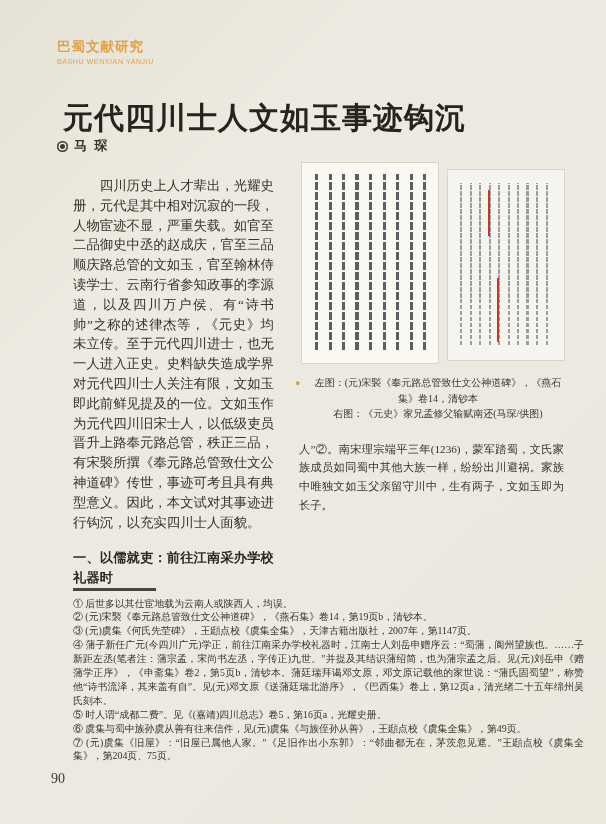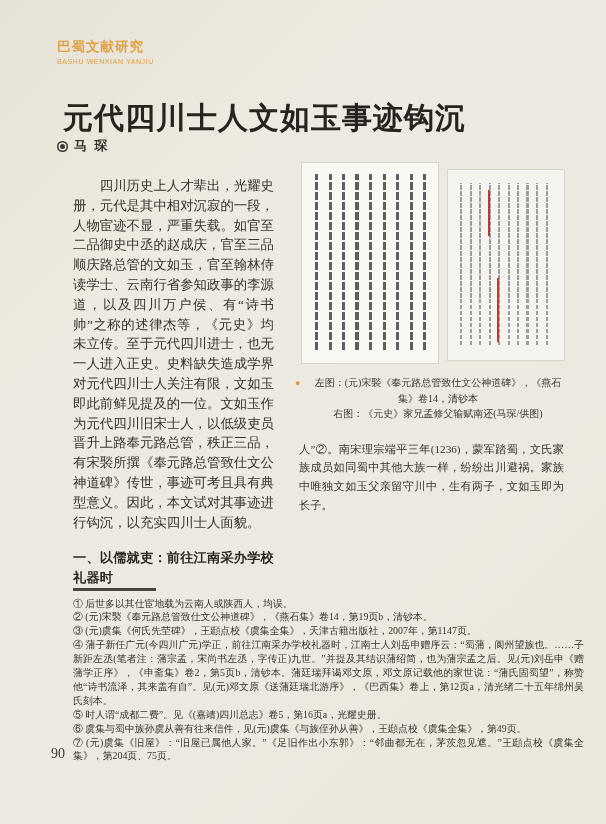--- a/index.html
+++ b/index.html
@@ -54,21 +54,21 @@
   .caption{position:relative;margin-top:7px;margin-bottom:18px;padding-left:13px;
     font-size:10px;line-height:15.5px;color:#3b362e;text-align:center;}
   .cap-bullet{position:absolute;left:0;top:1px;color:#dd9f45;font-size:9px;}
   .cap-bullet::before{content:"●";}
   
   .footnotes{position:absolute;left:57px;top:588px;width:511px;font-size:9.9px;line-height:13.9px;
     color:#37322b;text-align:justify;margin-left:16px;}
   .fn-divider{width:83px;height:2.5px;background:#4a453d;margin-bottom:6px;}
   .footnotes p{margin:0;}
   
-  .pagenum{position:absolute;left:51px;top:746px;font-size:14px;color:#3c3a35;}
+  .pagenum{position:absolute;left:51px;top:771px;font-size:14px;color:#3c3a35;}
 </style>
 </head>
 <body>
 
 <div class="page">
 
   <div class="jheader">
     <div class="jh-cn">巴蜀文献研究</div>
     <div class="jh-en">BASHU WENXIAN YANJIU</div>
   </div>

